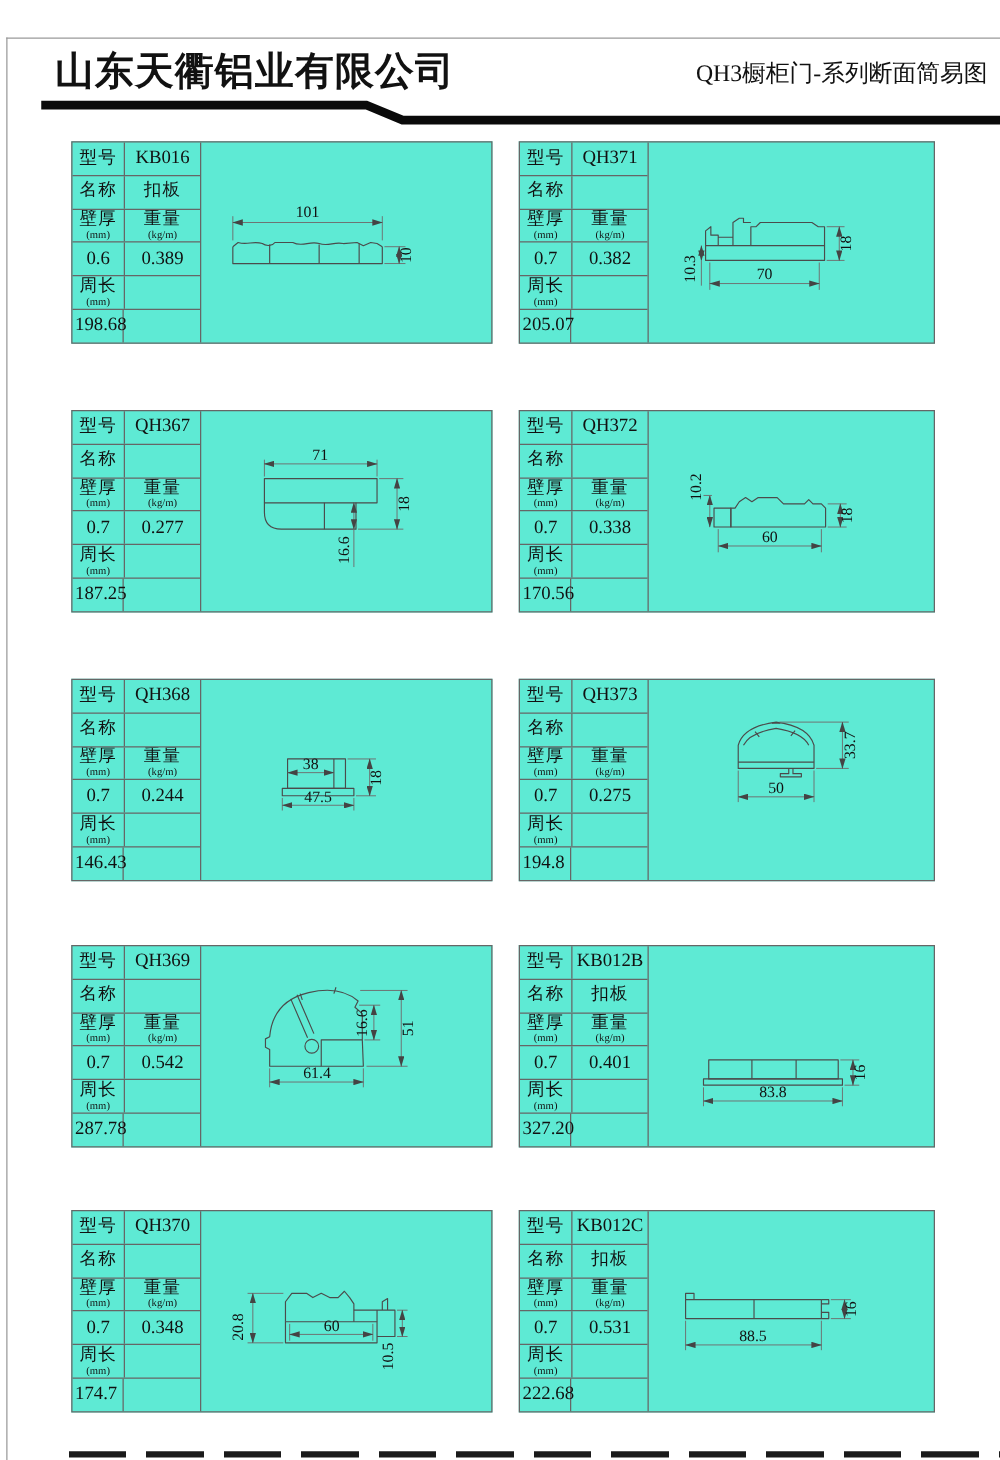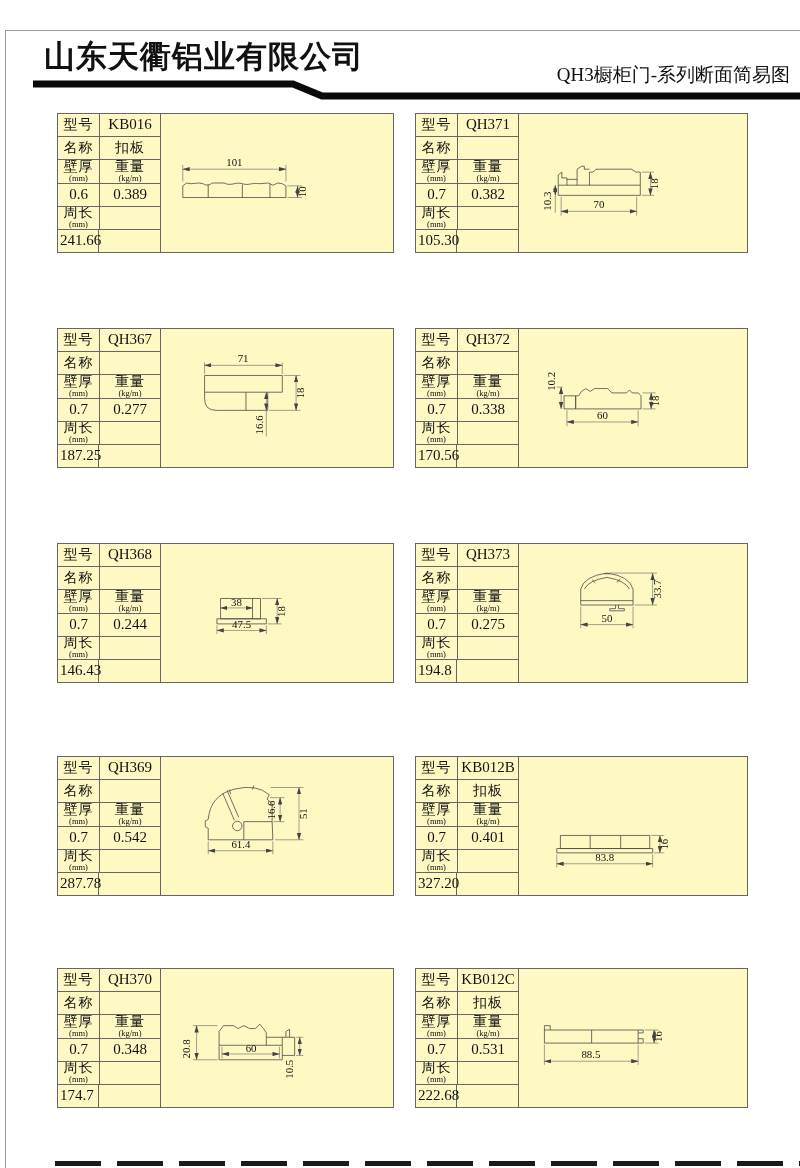--- a/index.html
+++ b/index.html
@@ -2,25 +2,25 @@
 <html><head>
 <meta charset="utf-8">
 <style>
   html,body{margin:0;padding:0;background:#fff;}
   body{width:800px;height:1168px;position:relative;overflow:hidden;
        font-family:"Liberation Serif","DejaVu Serif",serif;color:#111;}
   .frame{position:absolute;left:5px;top:30px;right:-2px;bottom:-2px;
          border-left:1px solid #9a9a9a;border-top:1px solid #9a9a9a;}
   .company{position:absolute;left:44px;top:36px;font-size:31px;font-weight:bold;
            letter-spacing:1px;white-space:nowrap;text-align:center;}
-  .subtitle{position:absolute;right:10px;top:62px;font-size:19px;white-space:nowrap;}
+  .subtitle{position:absolute;right:10px;top:46px;font-size:19px;white-space:nowrap;}
   .hdr-divider{position:absolute;left:0;top:79px;}
   .bottom-divider{position:absolute;left:55px;top:1161px;width:745px;height:5px;
      background:repeating-linear-gradient(90deg,#1a1a1a 0 46px,transparent 46px 62px);}
-  .cell{position:absolute;height:140px;border:1px solid #666;background:#fef9c3;
+  .cell{position:absolute;height:162px;border:1px solid #666;background:#5eead4;
         display:flex;box-sizing:border-box;}
   .cell.L{left:57px;width:337px;}
   .cell.R{left:415px;width:333px;}
   .tbl{width:102px;border-right:1px solid #666;display:flex;flex-direction:column;flex:none;}
   .tr{flex:1;display:flex;border-bottom:1px solid #666;min-height:0;}
   .tr.last{border-bottom:none;}
   .c{display:flex;flex-direction:column;align-items:center;justify-content:center;
      overflow:hidden;line-height:1.05;}
   .c1{width:41px;border-right:1px solid #666;flex:none;}
   .c2{flex:1;}
@@ -81,21 +81,21 @@
         <div class="c c2 num">0.389</div>
       </div>
     <div class="tr">
         <div class="c c1 cjk">
           <span>周长</span>
           <em>(mm)</em>
         </div>
         <div class="c c2"></div>
       </div>
     <div class="tr last">
-        <div class="c c1 num peri">241.66</div>
+        <div class="c c1 num peri">198.68</div>
         <div class="c c2"></div>
       </div>
   </div>
   <svg class="draw" viewBox="0 0 231 190" preserveAspectRatio="xMinYMid meet">
     <path class="p" d="M30,99 L30,115 L172,115 L172,99"></path>
     <path class="p" d="M30,99 L35,95 C44,98 49,93 58,96 C62,99 68,98 70,95 L87,95 C96,100 103,93 112,96 C121,99 126,94 135,96 L148,95 L154,98 L161,95 L167,96 L172,99"></path>
     <line class="p" x1="65" y1="97" x2="65" y2="115"></line>
       <line class="p" x1="112" y1="97" x2="112" y2="115"></line>
       <line class="p" x1="150" y1="96" x2="150" y2="115"></line>
     <line class="d" x1="30" y1="93" x2="30" y2="70"></line>
@@ -134,21 +134,21 @@
         <div class="c c2 num">0.382</div>
       </div>
     <div class="tr">
         <div class="c c1 cjk">
           <span>周长</span>
           <em>(mm)</em>
         </div>
         <div class="c c2"></div>
       </div>
     <div class="tr last">
-        <div class="c c1 num peri">105.30</div>
+        <div class="c c1 num peri">205.07</div>
         <div class="c c2"></div>
       </div>
   </div>
   <svg class="draw" viewBox="0 0 231 190" preserveAspectRatio="xMinYMid meet">
     <rect class="p" x="54" y="98" width="113" height="14"></rect>
     <path class="p" d="M54,98 V84 L59,80 V88 H66 V98 M66,90 H80 M80,98 V76 L86,72 H90 V76 H97 M97,98 V80 H102 L106,76 H155 L161,80 H167 V98"></path>
     <line class="d" x1="50" y1="98" x2="50" y2="112" marker-start="url(#as)" marker-end="url(#ae)"></line>
     <line class="d" x1="50" y1="112" x2="50" y2="136"></line>
     <text class="dt" transform="rotate(-90 44 120)" x="44" y="120" text-anchor="middle">10.3</text>
     <line class="d" x1="58" y1="114" x2="58" y2="140"></line>

